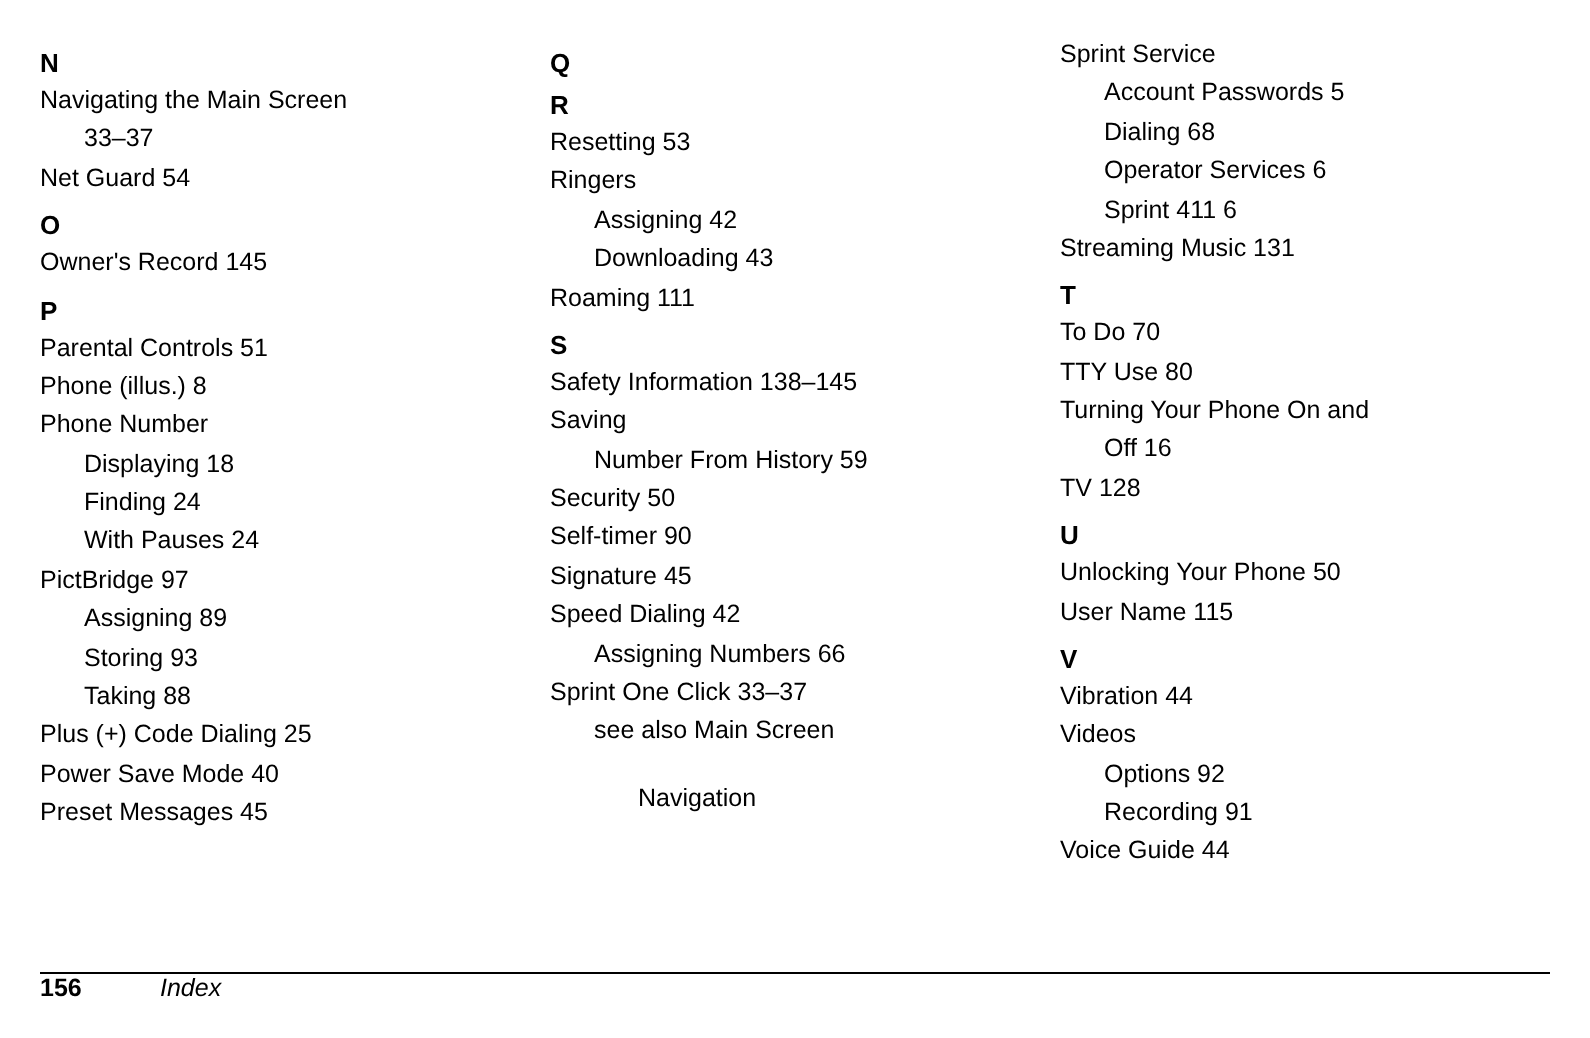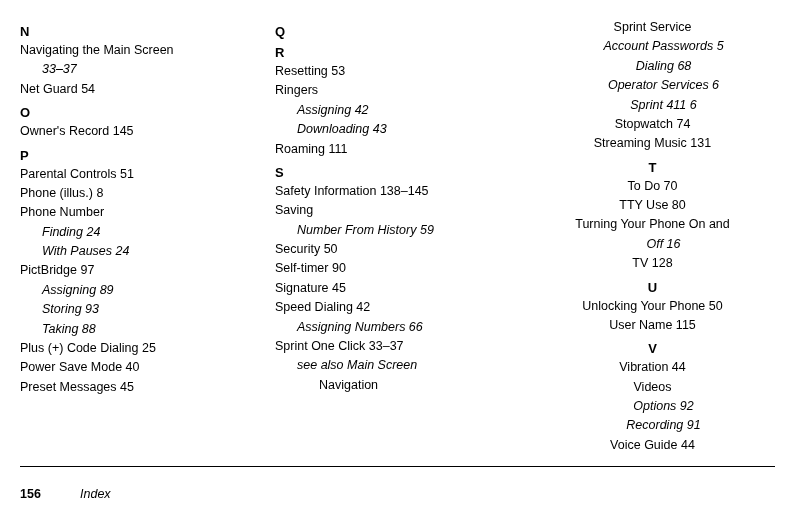--- a/index.html
+++ b/index.html
@@ -27,48 +27,47 @@
       display: flex;
       flex: 1;
       gap: 0;
     }
     .col {
       flex: 1;
       padding-right: 10px;
     }
     .col:last-child {
       padding-right: 0;
-      text-align: center;
     }
     .section-letter {
       font-weight: bold;
       font-size: 13px;
       margin-top: 6px;
       margin-bottom: 2px;
     }
     .entry {
       line-height: 1.55;
       font-size: 12.5px;
     }
     .entry.level0 {
       margin-left: 0px;
     }
     .entry.level1 {
       margin-left: 22px;
-      font-style: italic;
     }
     .entry.level2 {
       margin-left: 44px;
+      margin-top: 14px;
     }
     .footer {
       display: flex;
       align-items: center;
       margin-top: 8px;
       border-top: 1px solid #000;
-      padding-top: 20px;
+      padding-top: 0;
     }
     .footer-page {
       font-weight: bold;
       font-size: 12.5px;
       margin-right: 30px;
       min-width: 30px;
     }
     .footer-label {
       font-style: italic;
       font-size: 12.5px;
@@ -83,20 +82,21 @@
         <div class="section-letter">N</div>
         <div class="entry level0">Navigating the Main Screen</div>
         <div class="entry level1">33–37</div>
         <div class="entry level0">Net Guard 54</div>
         <div class="section-letter">O</div>
         <div class="entry level0">Owner's Record 145</div>
         <div class="section-letter">P</div>
         <div class="entry level0">Parental Controls 51</div>
         <div class="entry level0">Phone (illus.) 8</div>
         <div class="entry level0">Phone Number</div>
+        <div class="entry level1">Displaying 18</div>
         <div class="entry level1">Finding 24</div>
         <div class="entry level1">With Pauses 24</div>
         <div class="entry level0">PictBridge 97</div>
         <div class="entry level1">Assigning 89</div>
         <div class="entry level1">Storing 93</div>
         <div class="entry level1">Taking 88</div>
         <div class="entry level0">Plus (+) Code Dialing 25</div>
         <div class="entry level0">Power Save Mode 40</div>
         <div class="entry level0">Preset Messages 45</div>
       </div>
@@ -120,21 +120,20 @@
         <div class="entry level0">Sprint One Click 33–37</div>
         <div class="entry level1">see also Main Screen</div>
         <div class="entry level2">Navigation</div>
       </div>
       <div class="col">
         <div class="entry level0">Sprint Service</div>
         <div class="entry level1">Account Passwords 5</div>
         <div class="entry level1">Dialing 68</div>
         <div class="entry level1">Operator Services 6</div>
         <div class="entry level1">Sprint 411 6</div>
-        <div class="entry level0">Stopwatch 74</div>
         <div class="entry level0">Streaming Music 131</div>
         <div class="section-letter">T</div>
         <div class="entry level0">To Do 70</div>
         <div class="entry level0">TTY Use 80</div>
         <div class="entry level0">Turning Your Phone On and</div>
         <div class="entry level1">Off 16</div>
         <div class="entry level0">TV 128</div>
         <div class="section-letter">U</div>
         <div class="entry level0">Unlocking Your Phone 50</div>
         <div class="entry level0">User Name 115</div>

